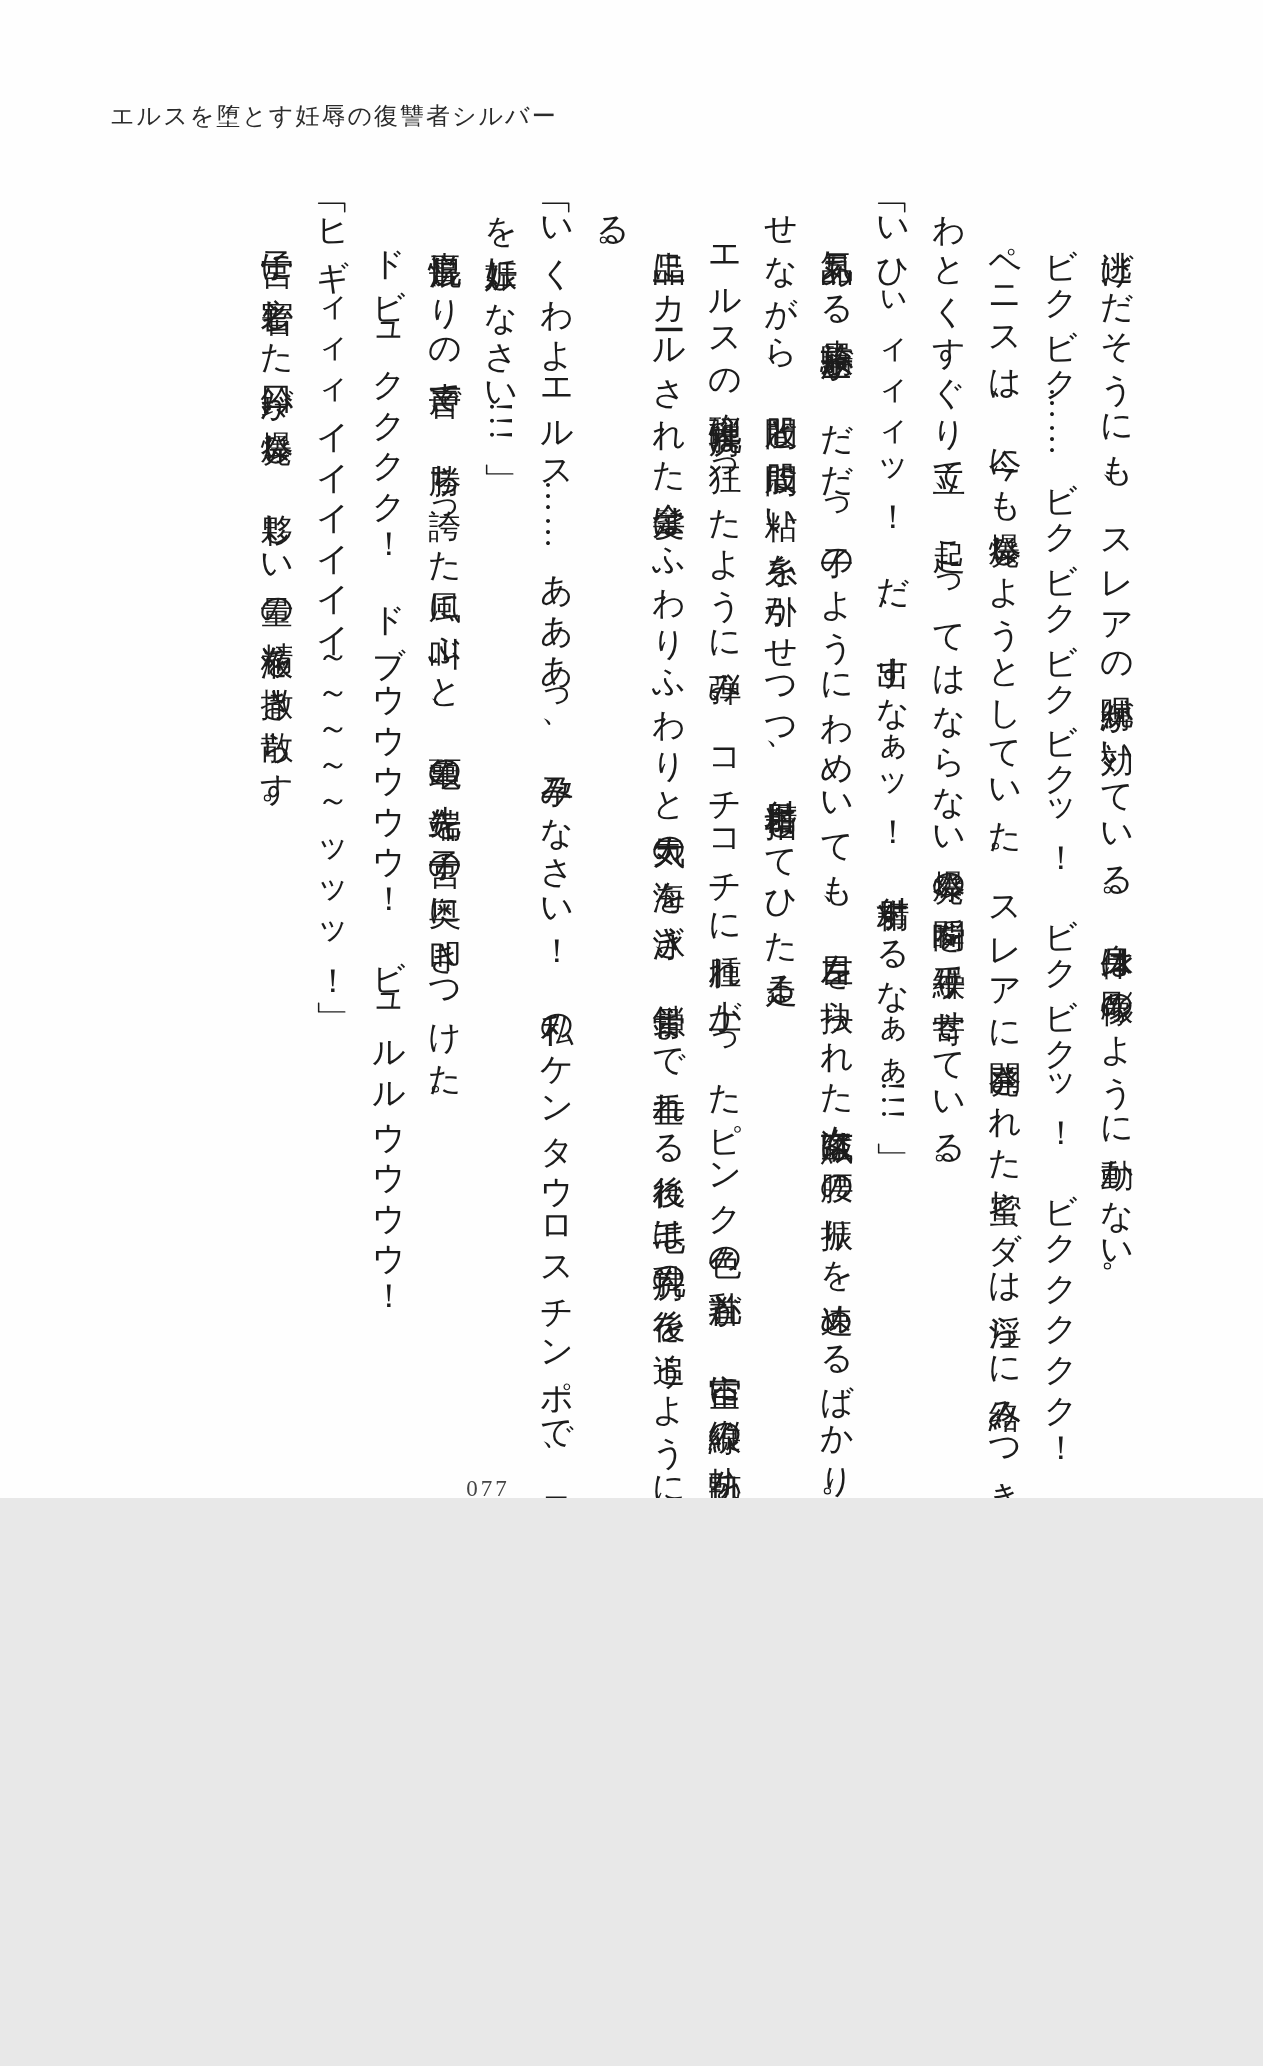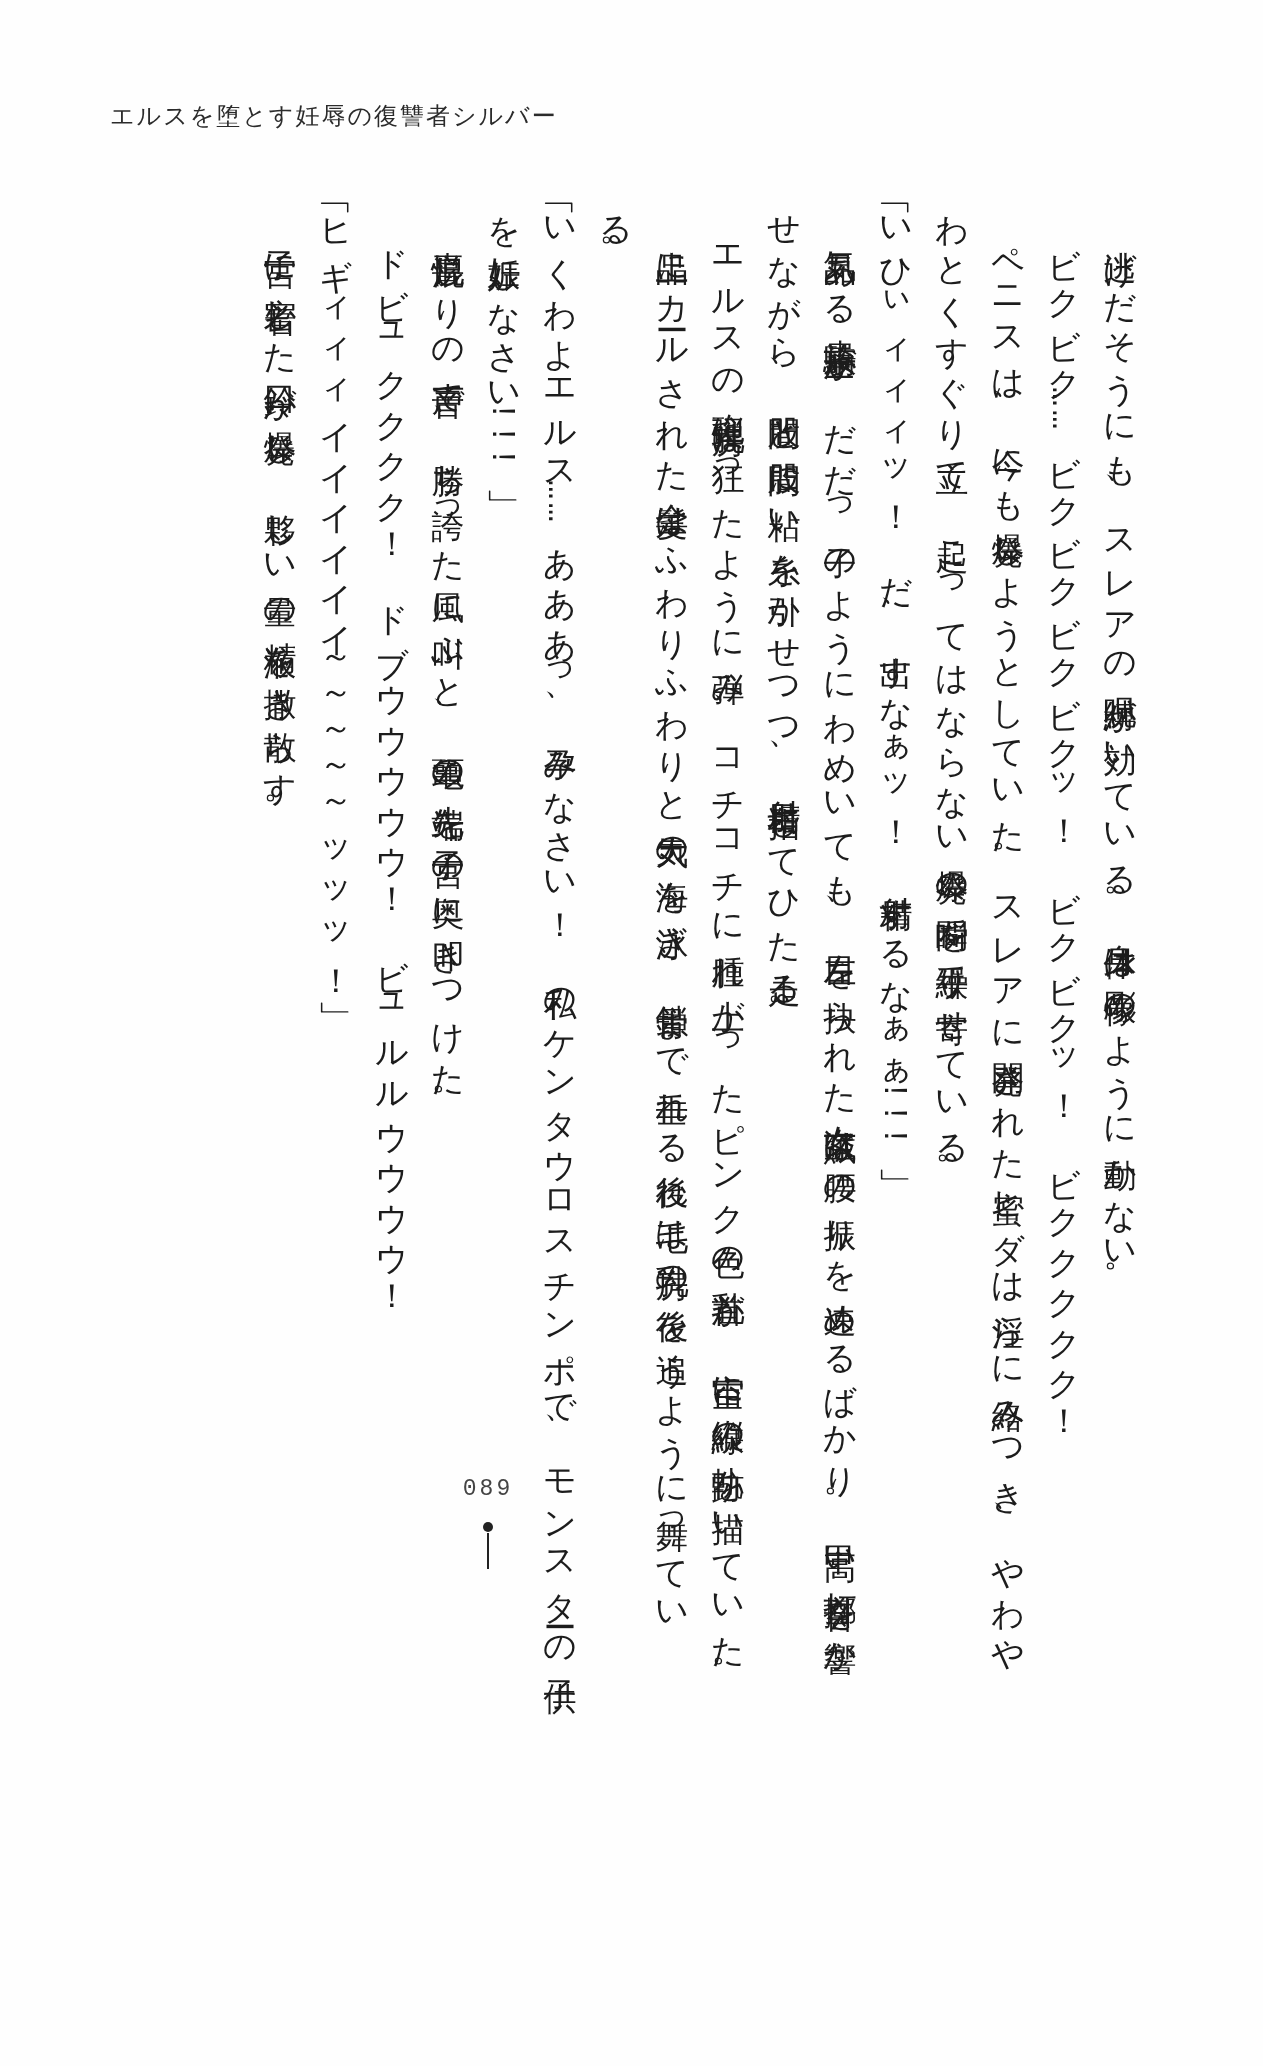--- a/index.html
+++ b/index.html
@@ -3,24 +3,24 @@
 <meta charset="utf-8">
 <style>
   html, body {
     margin: 0;
     padding: 0;
     background: #e8e8e8;
   }
   .page {
     position: relative;
     width: 1263px;
-    height: 2066px;
+    height: 1498px;
     background: #fefefe;
     overflow: hidden;
-    font-family: Liberation Mono, monospace;
+    font-family: Liberation Serif, serif;
   }
   .running-head {
     position: absolute;
     top: 100px;
     left: 110px;
     font-size: 24px;
     letter-spacing: 2px;
     color: #2b2b2b;
     white-space: nowrap;
   }
@@ -94,21 +94,21 @@
     <p class="indent">エルスの砲弾乳房は狂ったように弾み、コチコチに腫れ上がったピンク色の乳首が、宙空に縦線の軌跡を描いていた。</p>
     <p class="indent">上品にカールされた金髪はふわりふわりと大気の海を泳ぎ、鎖骨まで垂れる後れ毛は乳房の後を追うように舞っている。</p>
     <p class="dialogue">「いくわよエルス……あああっ、孕みなさい！　私のケンタウロスチンポで、モンスターの子供を妊娠しなさい!!!」</p>
     <p class="indent">喜悦混じりの声音で、勝ち誇った風に叫ぶと、亀頭の先端を子宮の奥に叩きつけた。</p>
     <p class="indent">ドビュクククク！　ドブウウウウウ！　ビュルルウウウウ！</p>
     <p class="dialogue">「ヒギィィィイイイイイイ～～～～～ッッッ！」</p>
     <p class="indent">子宮に密着した鈴口が爆発し、夥しい量の精液を撒き散らす。</p>
   </div>
 
   <div class="footer">
-    <span class="page-number">089</span>
+    <span class="page-number">077</span>
   </div>
 
   <div class="ornament">
     <div class="ornament-dot"></div>
     <div class="ornament-line"></div>
   </div>
 
 </div>
 
 </body></html>

